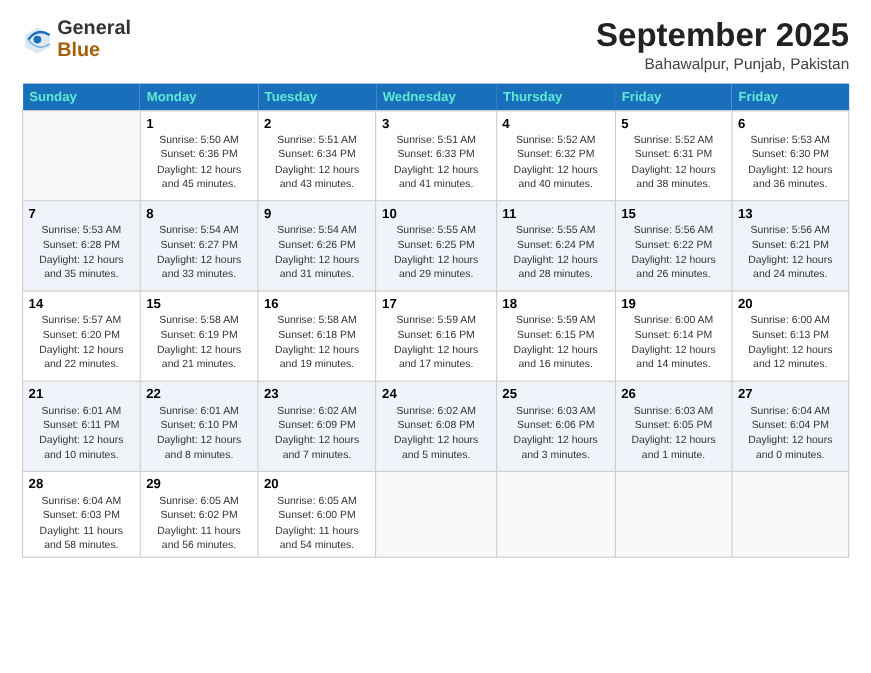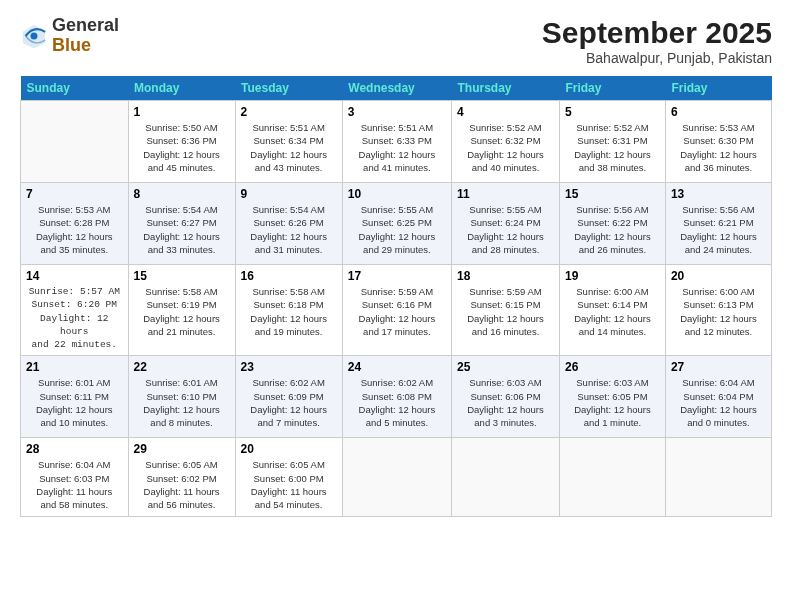--- a/index.html
+++ b/index.html
@@ -220,21 +220,21 @@
             <span class="day-num">13</span>
             <div class="day-info" style="white-space: pre-line;">Sunrise: 5:56 AM
 Sunset: 6:21 PM
 Daylight: 12 hours
 and 24 minutes.</div>
           </td>
         </tr>
         <tr>
           <td>
             <span class="day-num">14</span>
-            <div class="day-info" style="white-space: pre-line; font-family: Liberation Mono, monospace;">Sunrise: 5:57 AM
+            <div class="day-info" style="white-space: pre-line;">Sunrise: 5:57 AM
 Sunset: 6:20 PM
 Daylight: 12 hours
 and 22 minutes.</div>
           </td>
           <td>
             <span class="day-num">15</span>
             <div class="day-info" style="white-space: pre-line;">Sunrise: 5:58 AM
 Sunset: 6:19 PM
 Daylight: 12 hours
 and 21 minutes.</div>

